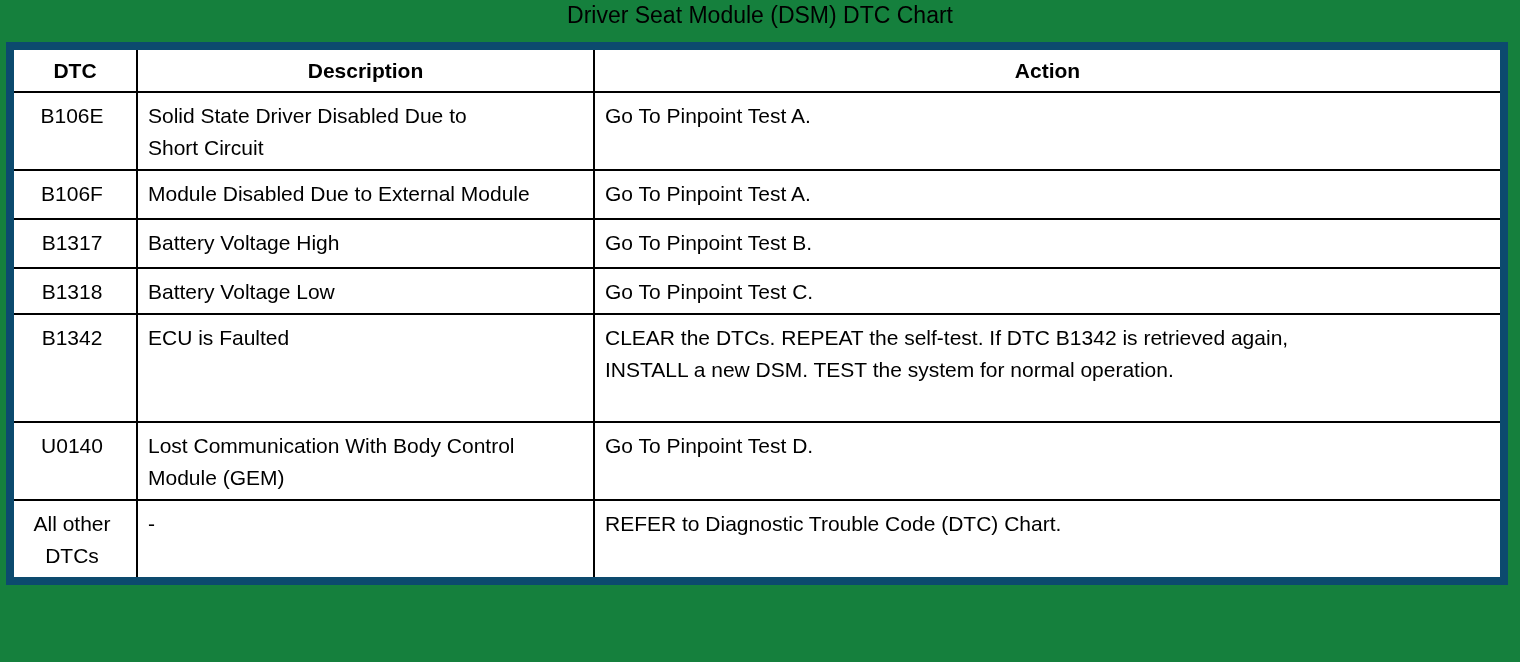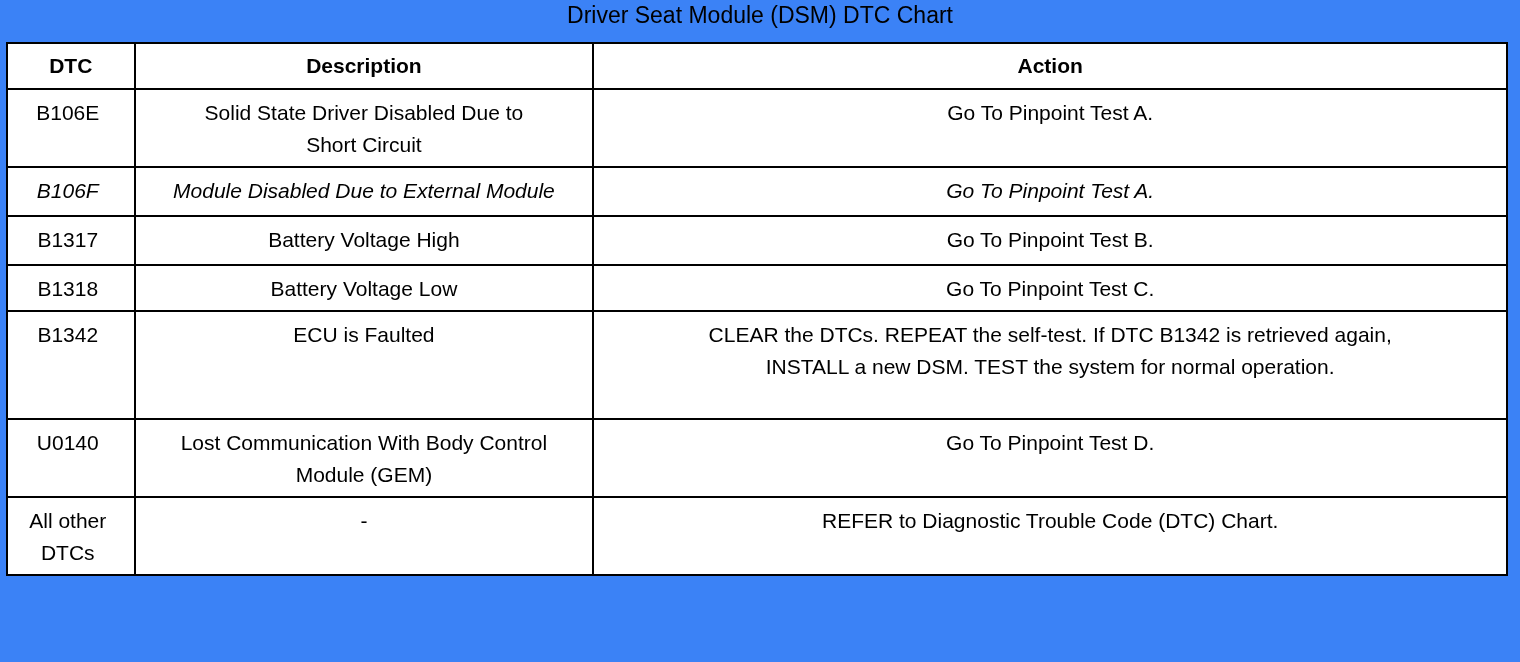--- a/index.html
+++ b/index.html
@@ -6,21 +6,21 @@
     margin: 0;
     padding: 0;
     background: #ffffff;
     color: #000000;
     font-family: "Liberation Sans", sans-serif;
   }
   .page {
     position: relative;
     width: 1520px;
     height: 662px;
-    background: #3b82f6;
+    background: #15803d;
     overflow: hidden;
   }
   .chart-title {
     position: absolute;
     top: 2px;
     left: 0;
     width: 1520px;
     text-align: center;
     font-size: 23px;
     line-height: 26px;
@@ -29,48 +29,48 @@
   table.dtc-table {
     position: absolute;
     left: 6px;
     top: 42px;
     width: 1502px;
     border-collapse: collapse;
     table-layout: fixed;
     background: #ffffff;
   }
   table.dtc-table {
-    border: 2px solid #0c4a6e;
+    border: 8px solid #0c4a6e;
   }
   .dtc-table th, .dtc-table td {
     border: 2px solid #000000;
     font-size: 21px;
     overflow: hidden;
   }
   .dtc-table thead tr { height: 46px; }
   .dtc-table th {
     font-weight: bold;
     text-align: center;
     vertical-align: middle;
     padding: 2px 6px;
   }
   .dtc-table td {
     vertical-align: top;
     padding: 7px 10px 5px 10px;
     line-height: 32px;
     white-space: pre-line;
-    text-align: center;
+    text-align: left;
   }
   .dtc-table td.dtc-cell {
     text-align: center;
     padding-left: 4px;
   }
   
   .dtc-table tbody tr:nth-child(1) { height: 77px; }
-  .dtc-table tbody tr:nth-child(2) { height: 49px; font-style: italic; }
+  .dtc-table tbody tr:nth-child(2) { height: 49px; }
   .dtc-table tbody tr:nth-child(3) { height: 49px; margin-top: 40px; }
   .dtc-table tbody tr:nth-child(4) { height: 46px; }
   .dtc-table tbody tr:nth-child(5) { height: 108px; margin-top: 14px; }
   .dtc-table tbody tr:nth-child(6) { height: 66px; }
   .dtc-table tbody tr:nth-child(7) { height: 78px; }
   .dtc-table tbody tr:nth-child(8) { height: 77px; }
 </style>
 </head>
 <body>
 

